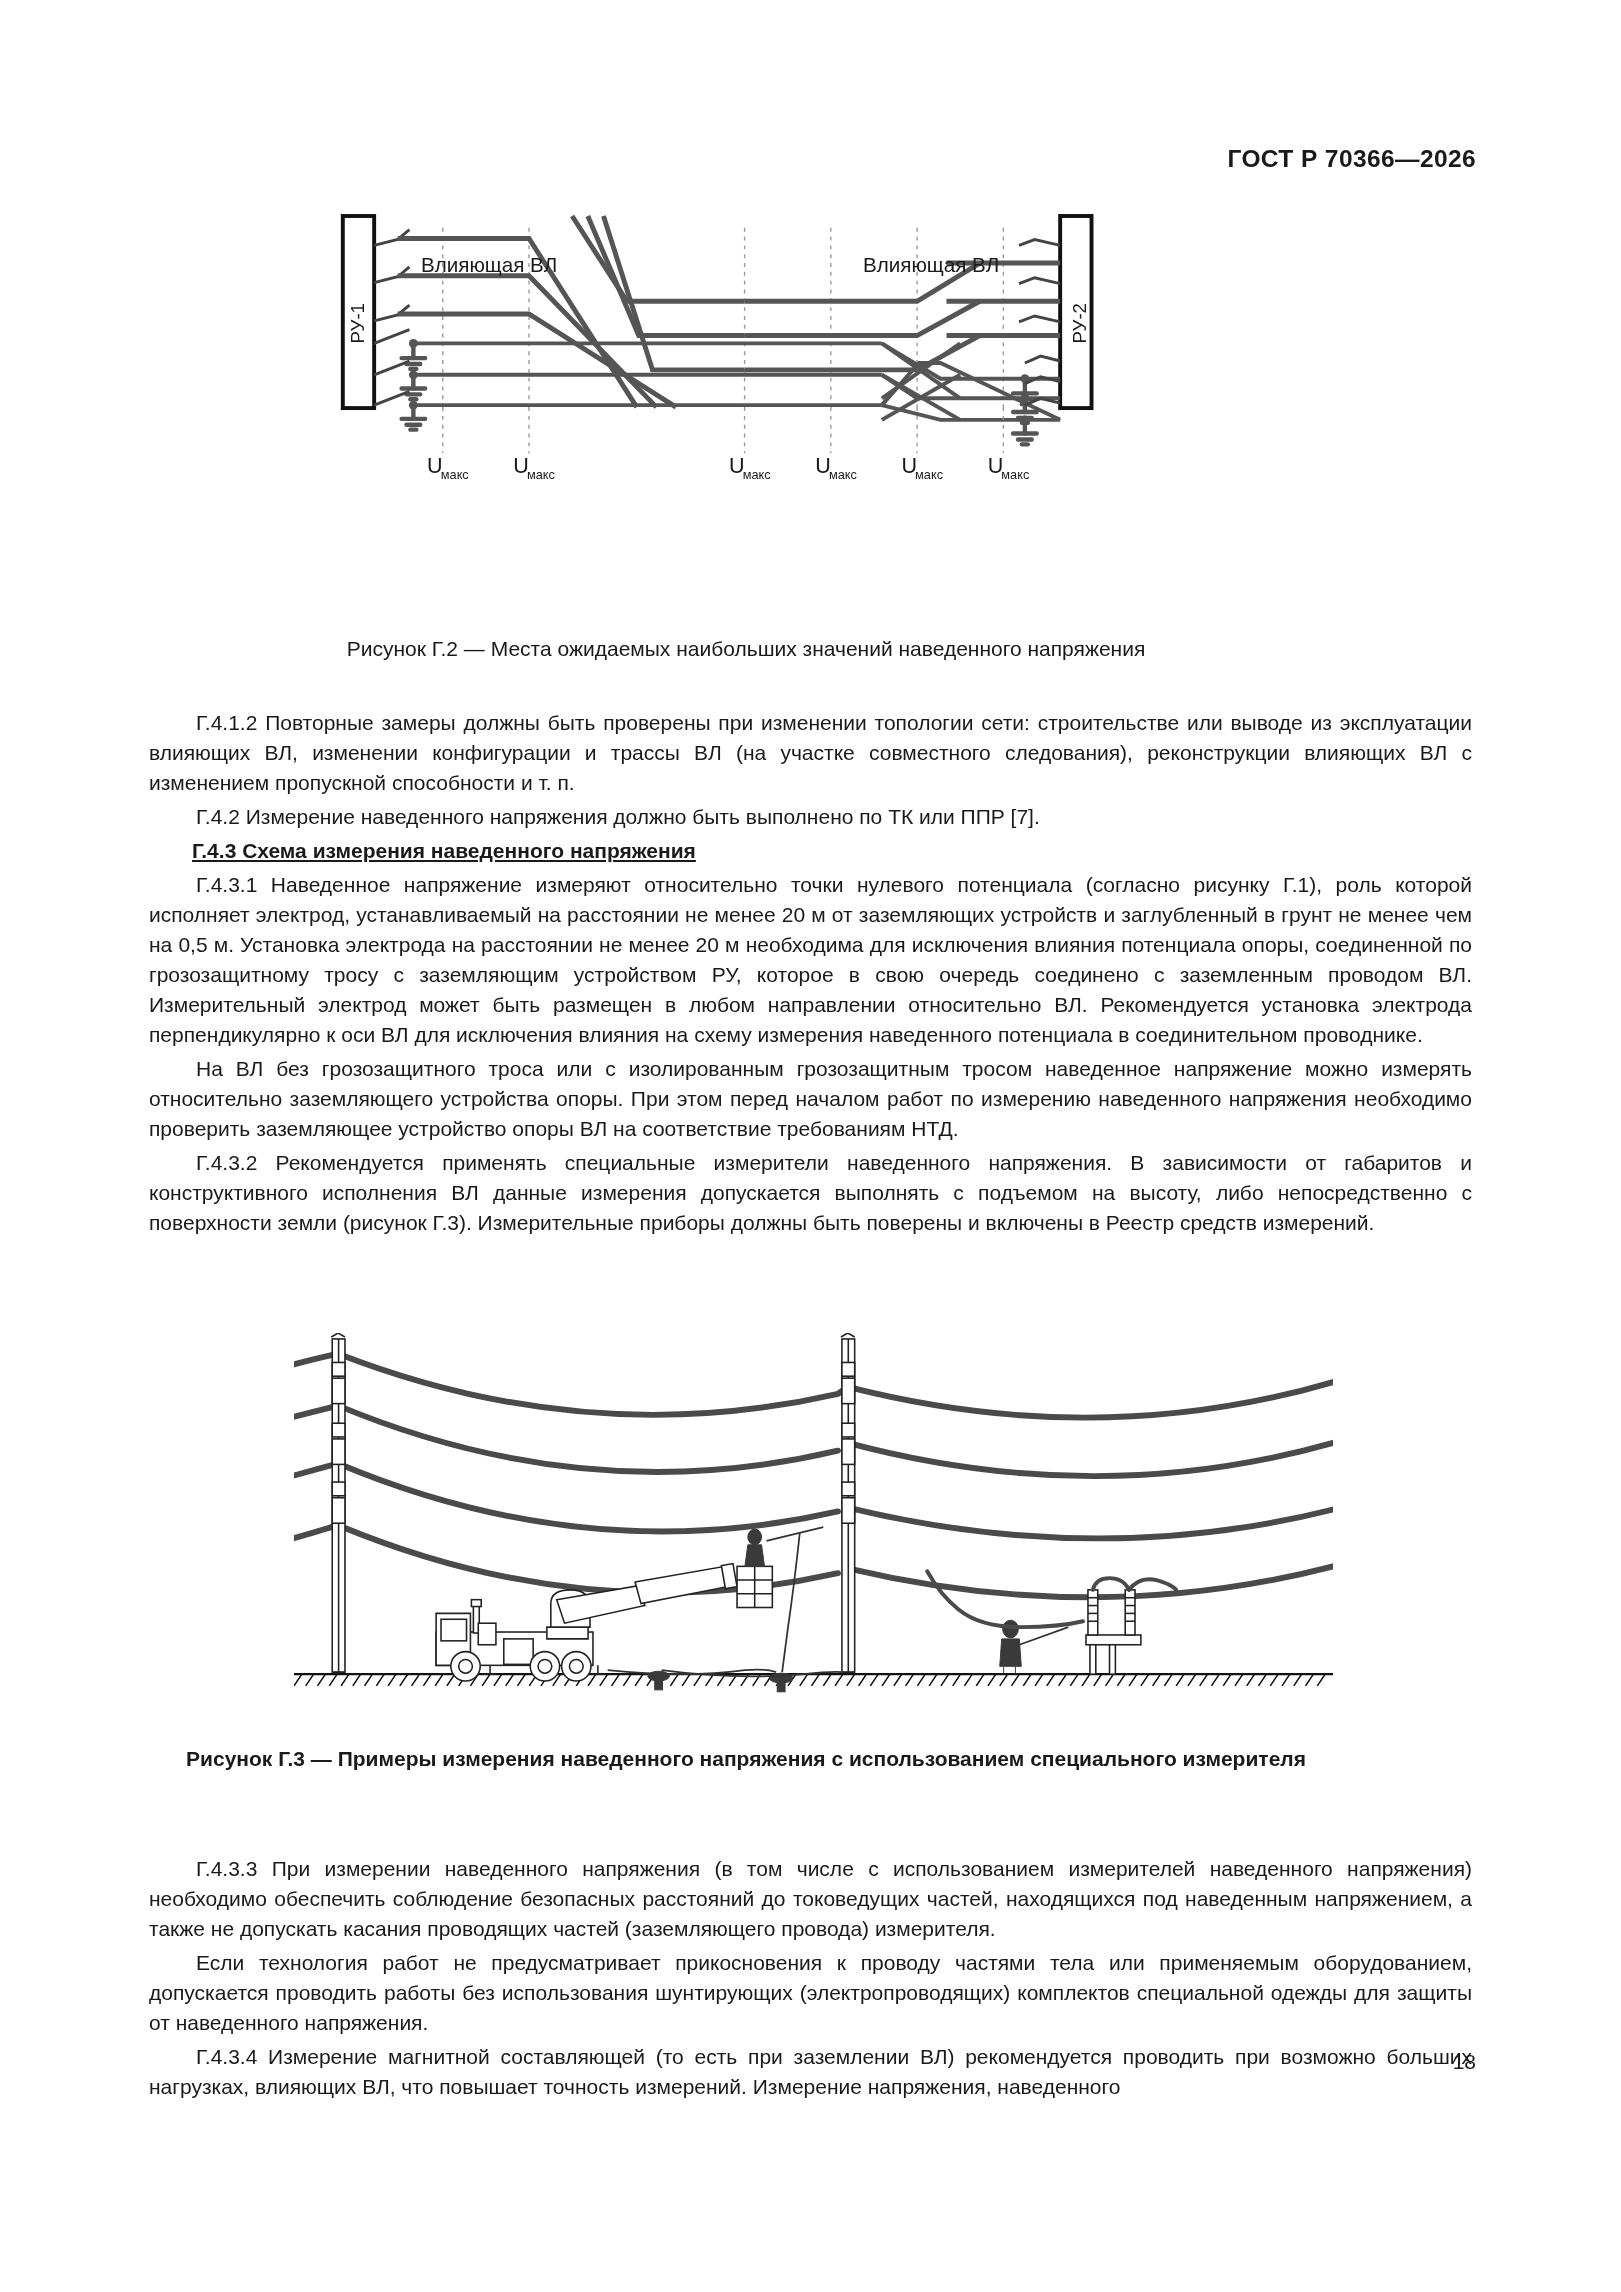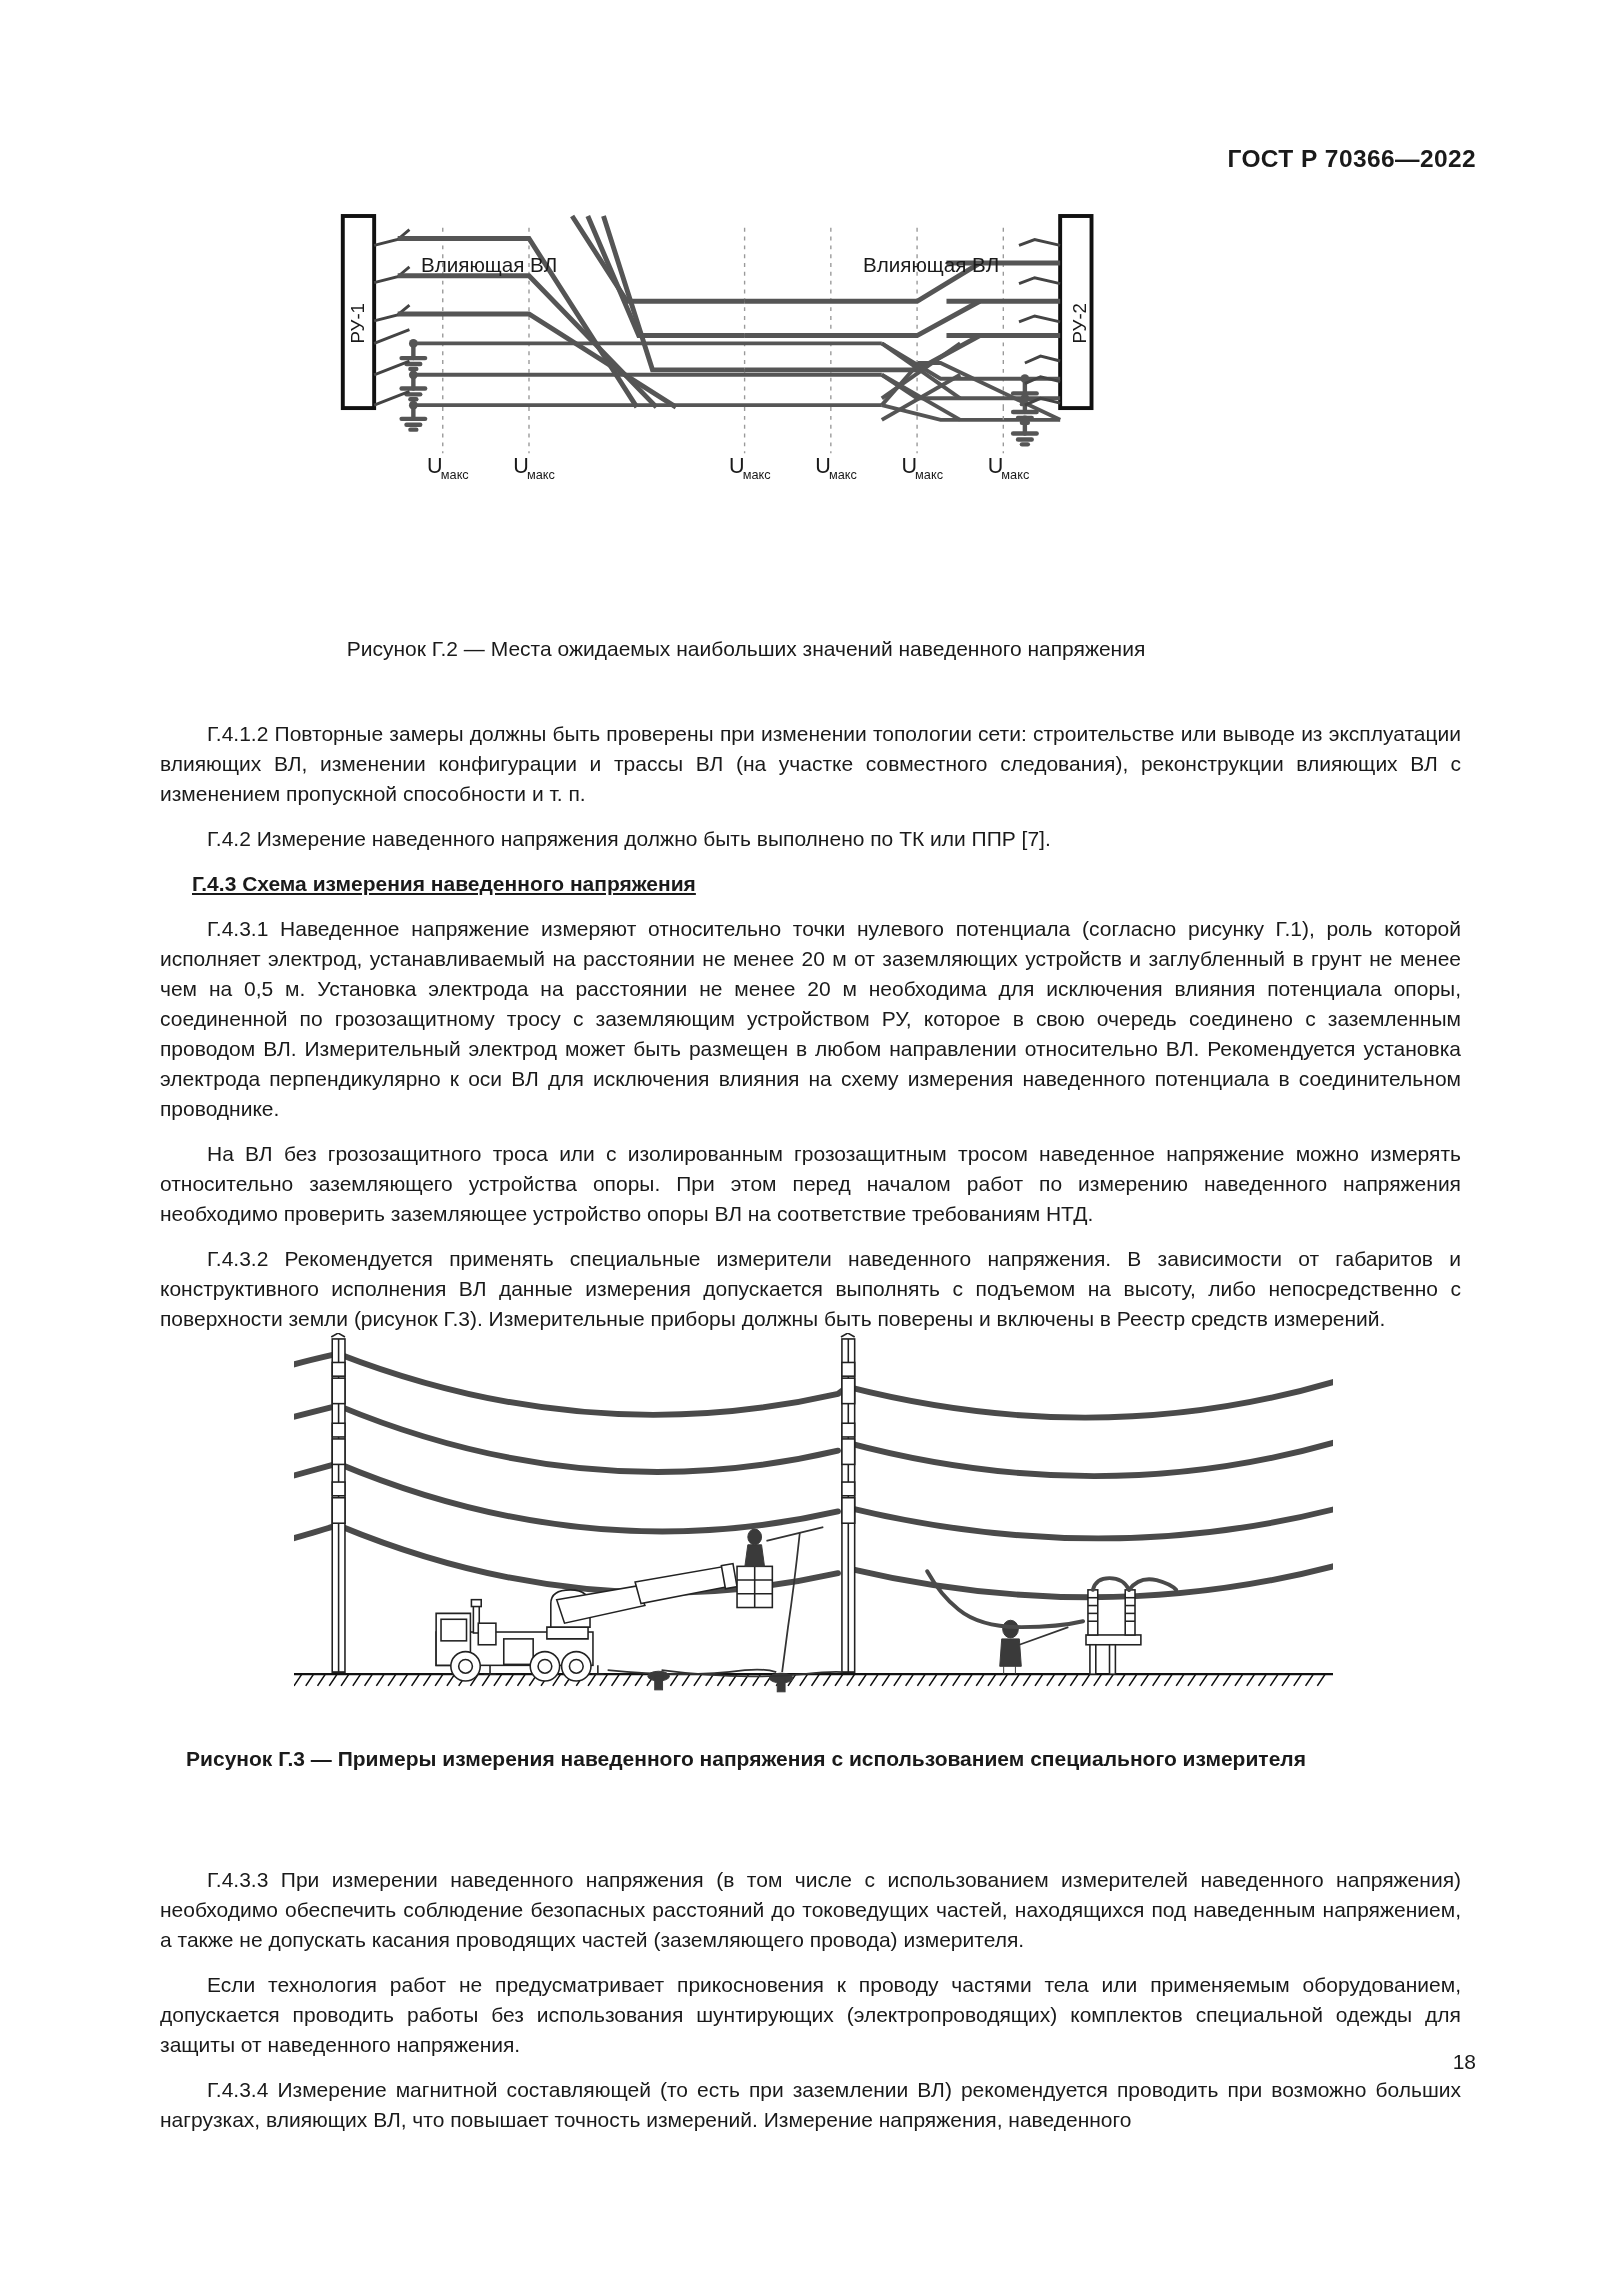--- a/index.html
+++ b/index.html
@@ -32,21 +32,21 @@
     white-space: nowrap;
   }
 
   
   .col {
     position: absolute;
     left: 145px;
     width: 1331px;
   }
   p.body {
-    margin: 15px;
+    margin: 4px;
     font-size: 21px;
     line-height: 30px;
     text-align: justify;
     text-indent: 47px;
     hyphens: manual;
   }
   h3.sub {
     margin: 0;
     font-size: 21px;
     line-height: 30px;
@@ -73,21 +73,21 @@
   .figure {
     position: absolute;
   }
   .figure svg { display: block; }
 </style>
 </head>
 <body>
 
 <div id="page">
 
-  <div class="std-header">ГОСТ Р 70366—2022</div>
+  <div class="std-header">ГОСТ Р 70366—2026</div>
 
   <div class="figure" style="left:333px; top:206px;">
     <svg width="882" height="412" viewBox="0 0 900 420">
       <defs>
         <style>
           .cond  { stroke:#555; stroke-width:5; fill:none; stroke-linecap:butt; }
           .cond2 { stroke:#555; stroke-width:4; fill:none; }
           .thin  { stroke:#444; stroke-width:3; fill:none; }
           .dash  { stroke:#999; stroke-width:1.4; fill:none; stroke-dasharray:4 5; }
           .busbar{ fill:#ffffff; stroke:#111; stroke-width:4; }

